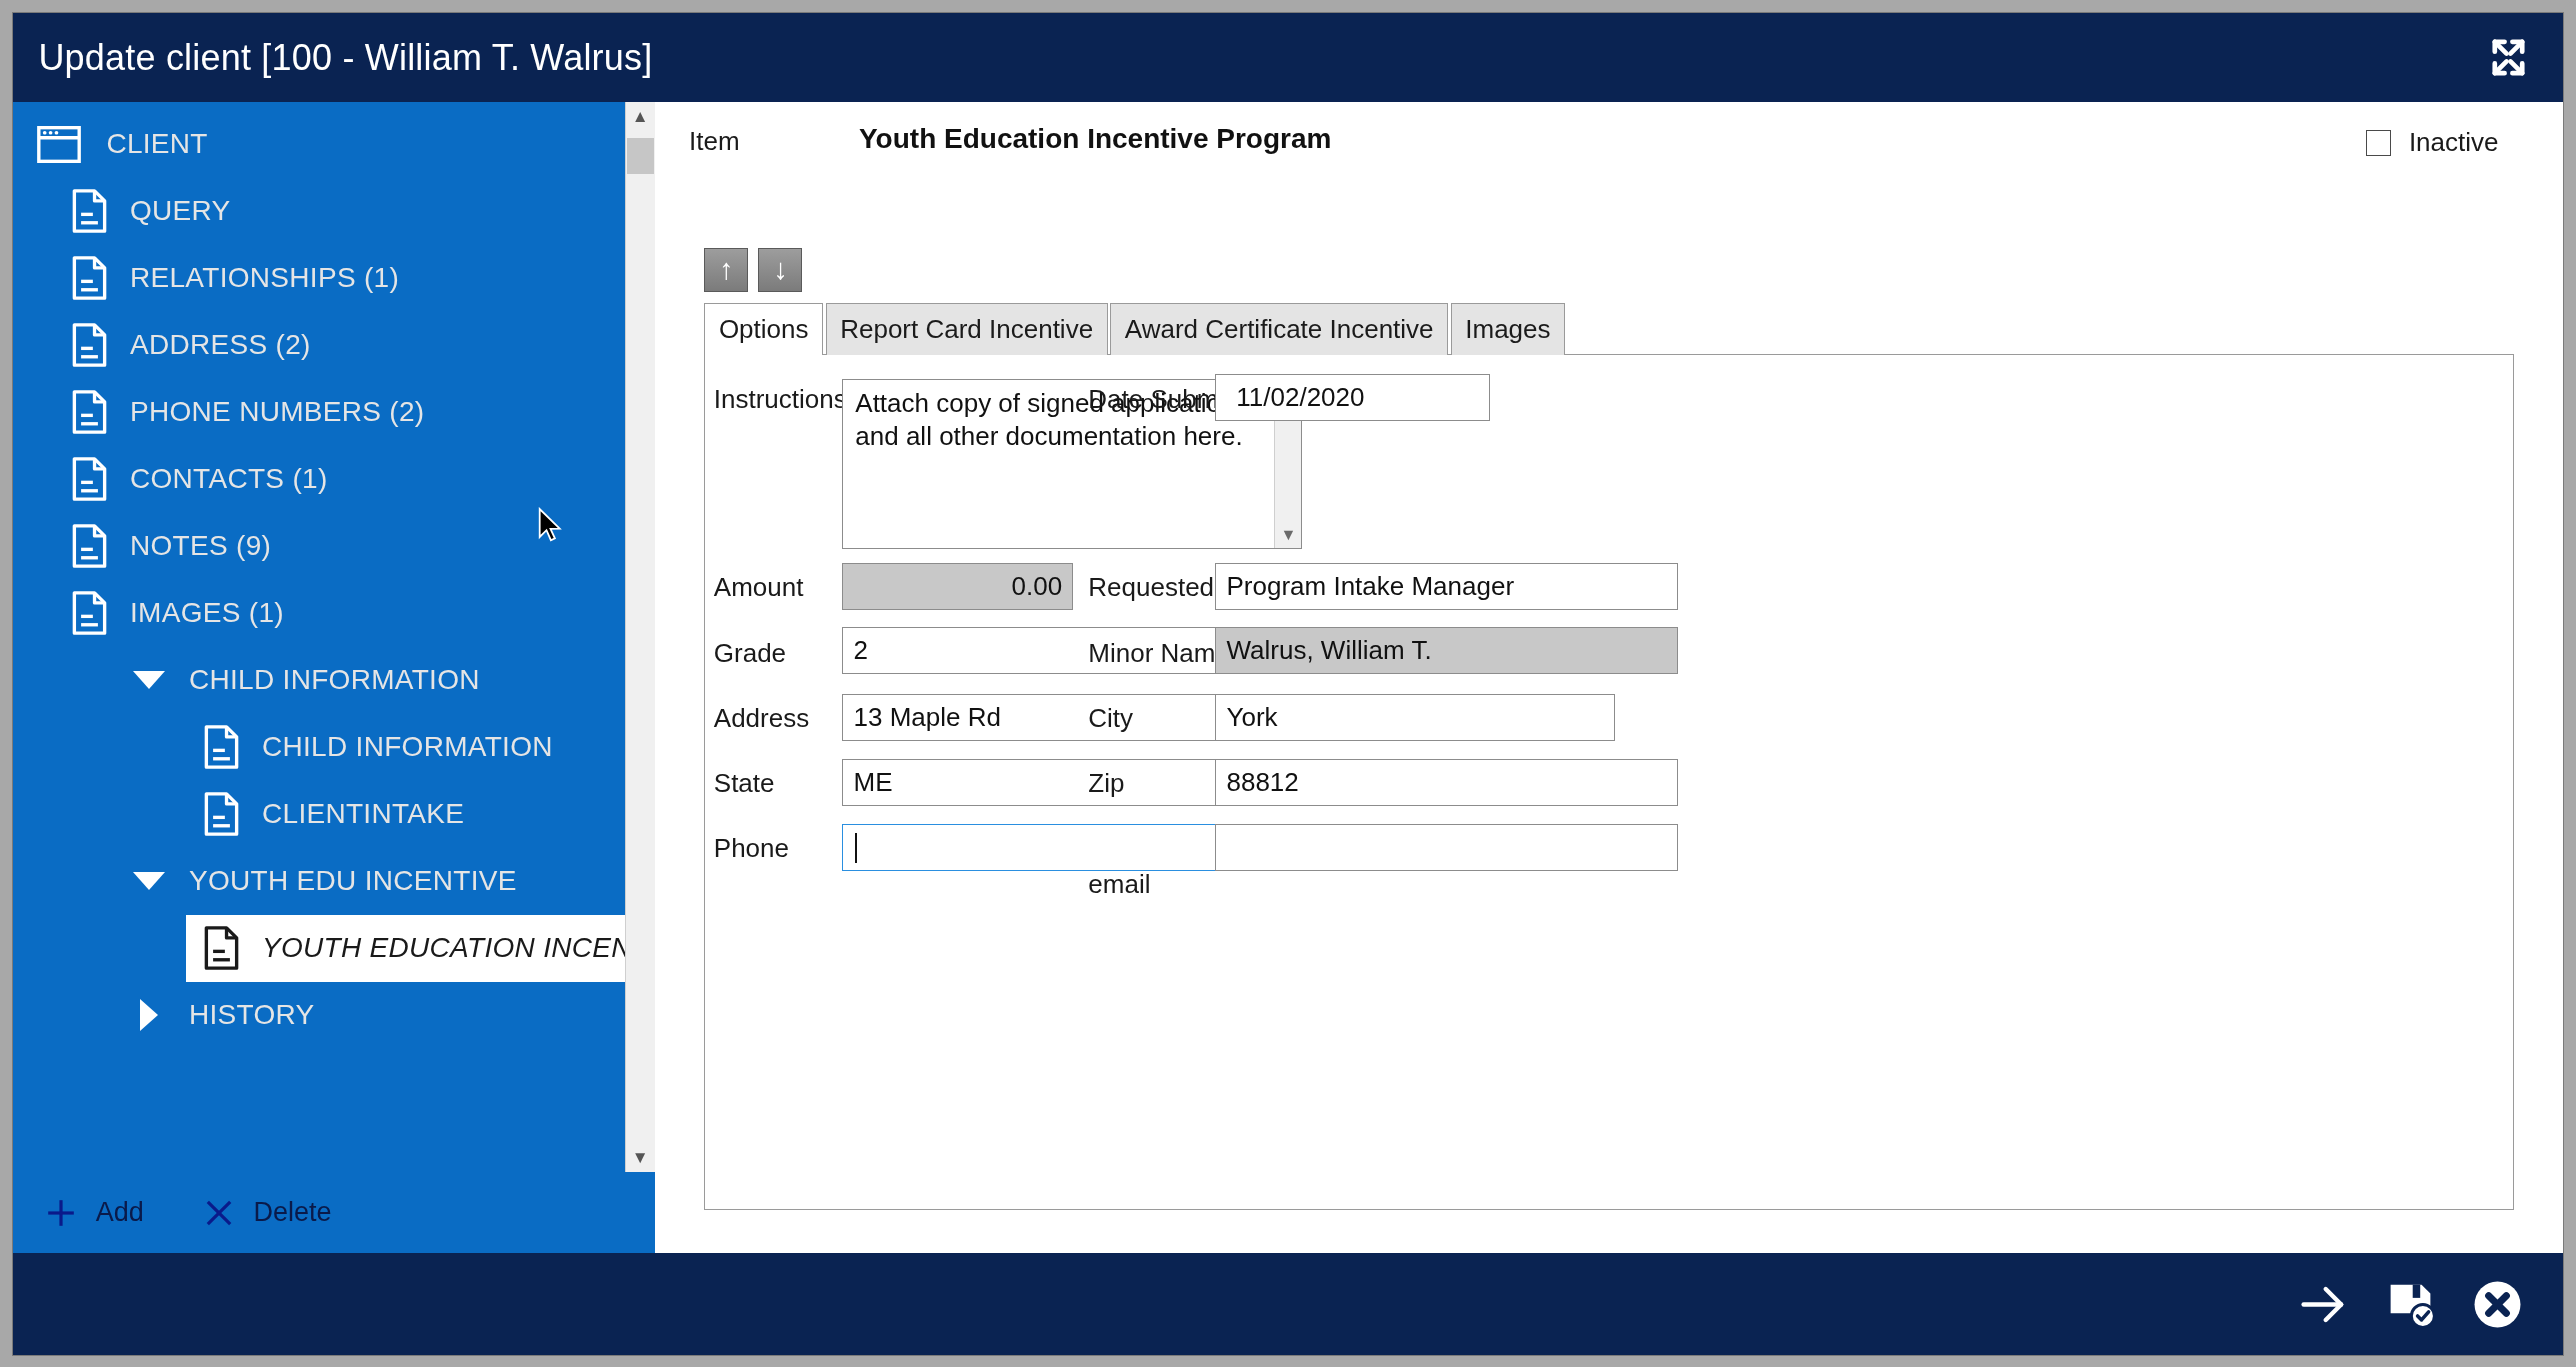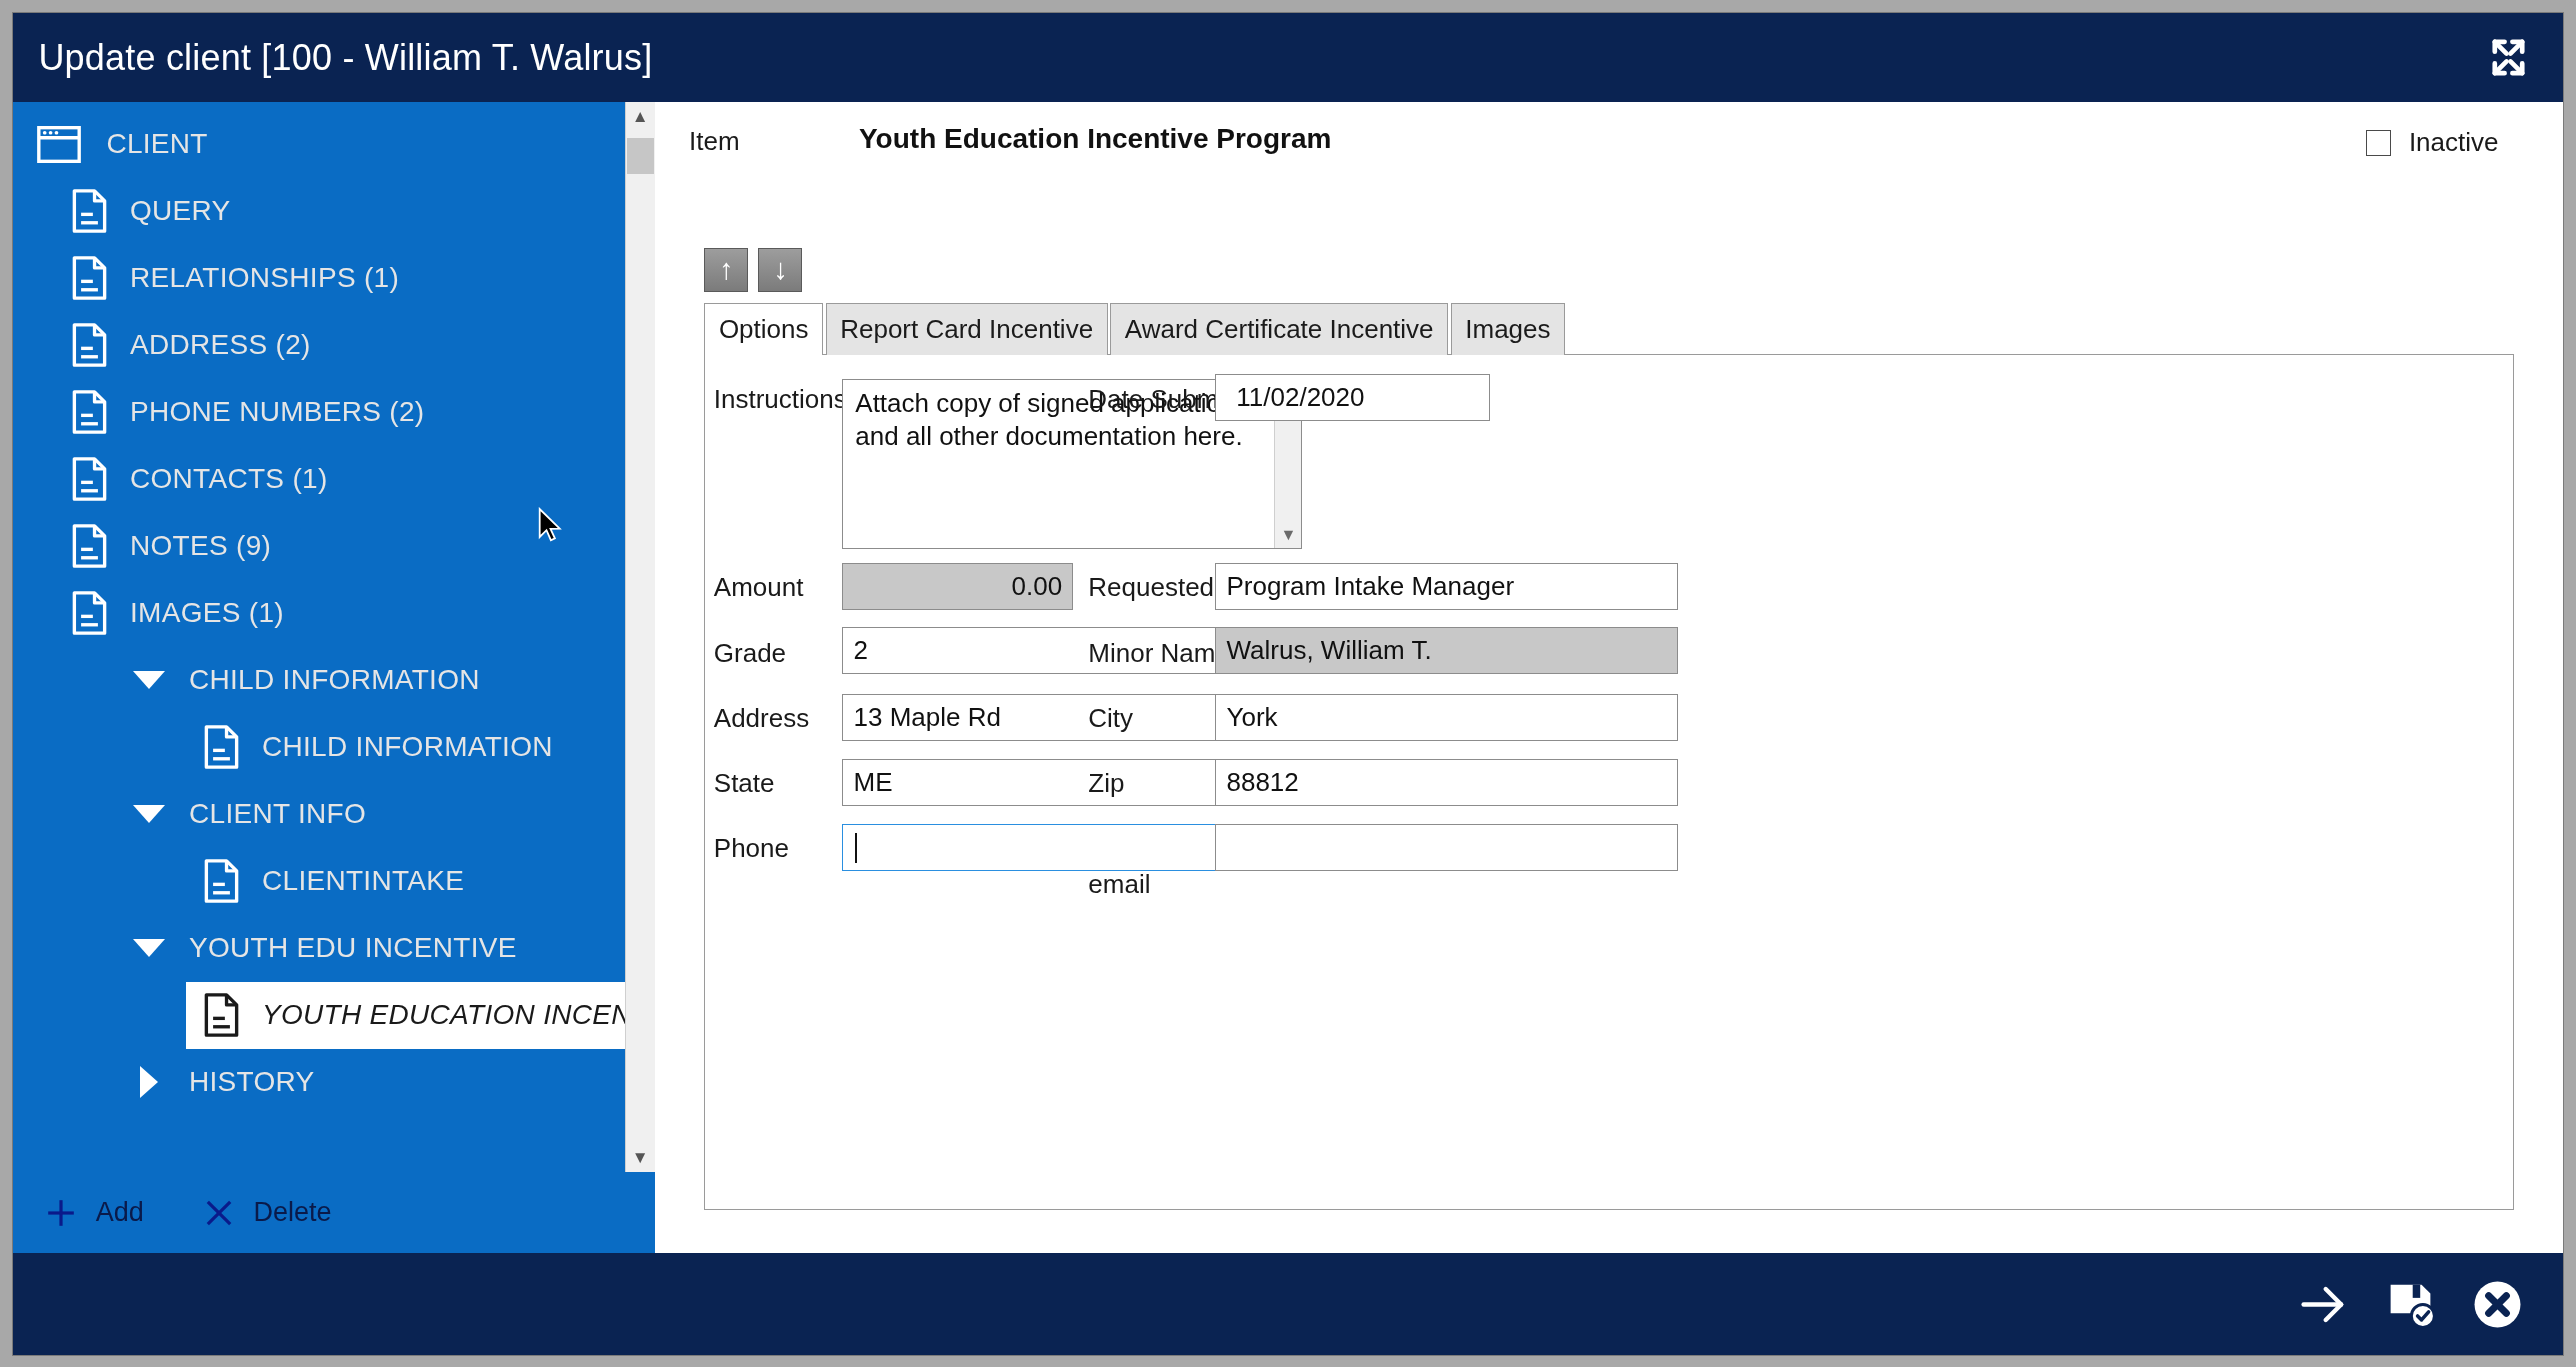--- a/index.html
+++ b/index.html
@@ -460,26 +460,20 @@
           <div class="tree-row lvl2">
             <svg class="doc-icon" viewBox="0 0 22 26">
               <path d="M2 1 h12 l6 6 v18 h-18 z" fill="none" stroke="#ffffff" stroke-width="2" stroke-linejoin="round"></path>
               <path d="M14 1 v6 h6" fill="none" stroke="#ffffff" stroke-width="2" stroke-linejoin="round"></path>
               <line x1="6" y1="15" x2="13" y2="15" stroke="#ffffff" stroke-width="2"></line>
               <line x1="6" y1="20" x2="16" y2="20" stroke="#ffffff" stroke-width="2"></line>
             </svg>
             <span class="lbl">CHILD INFORMATION</span>
           </div>
 
-          <div class="tree-row lvl1g">
-            <span class="caret">
-                <span class="caret-down"></span>
-              </span>
-            <span class="lbl">CLIENT INFO</span>
-          </div>
 
           <div class="tree-row lvl2">
             <svg class="doc-icon" viewBox="0 0 22 26">
               <path d="M2 1 h12 l6 6 v18 h-18 z" fill="none" stroke="#ffffff" stroke-width="2" stroke-linejoin="round"></path>
               <path d="M14 1 v6 h6" fill="none" stroke="#ffffff" stroke-width="2" stroke-linejoin="round"></path>
               <line x1="6" y1="15" x2="13" y2="15" stroke="#ffffff" stroke-width="2"></line>
               <line x1="6" y1="20" x2="16" y2="20" stroke="#ffffff" stroke-width="2"></line>
             </svg>
             <span class="lbl">CLIENTINTAKE</span>
           </div>
@@ -640,21 +634,21 @@
               <div class="fld" style="left:383px; top:265px;">
                 <span class="flabel" style="width:170px;">Minor Name</span>
               </div>
               <div class="finput readonly" style="position:absolute; left:510px; top:254px; width:463px;">
                 <span>Walrus, William T.</span>
               </div>
 
               <div class="fld" style="left:383px; top:330px;">
                 <span class="flabel" style="width:170px;">City</span>
               </div>
-              <div class="finput" style="position:absolute; left:510px; top:321px; width:463px;">
+              <div class="finput" style="position:absolute; left:510px; top:321px; width:400px;">
                 <span>York</span>
               </div>
 
               <div class="fld" style="left:383px; top:395px;">
                 <span class="flabel" style="width:170px;">Zip</span>
               </div>
               <div class="finput" style="position:absolute; left:510px; top:386px; width:463px;">
                 <span>88812</span>
               </div>
 

